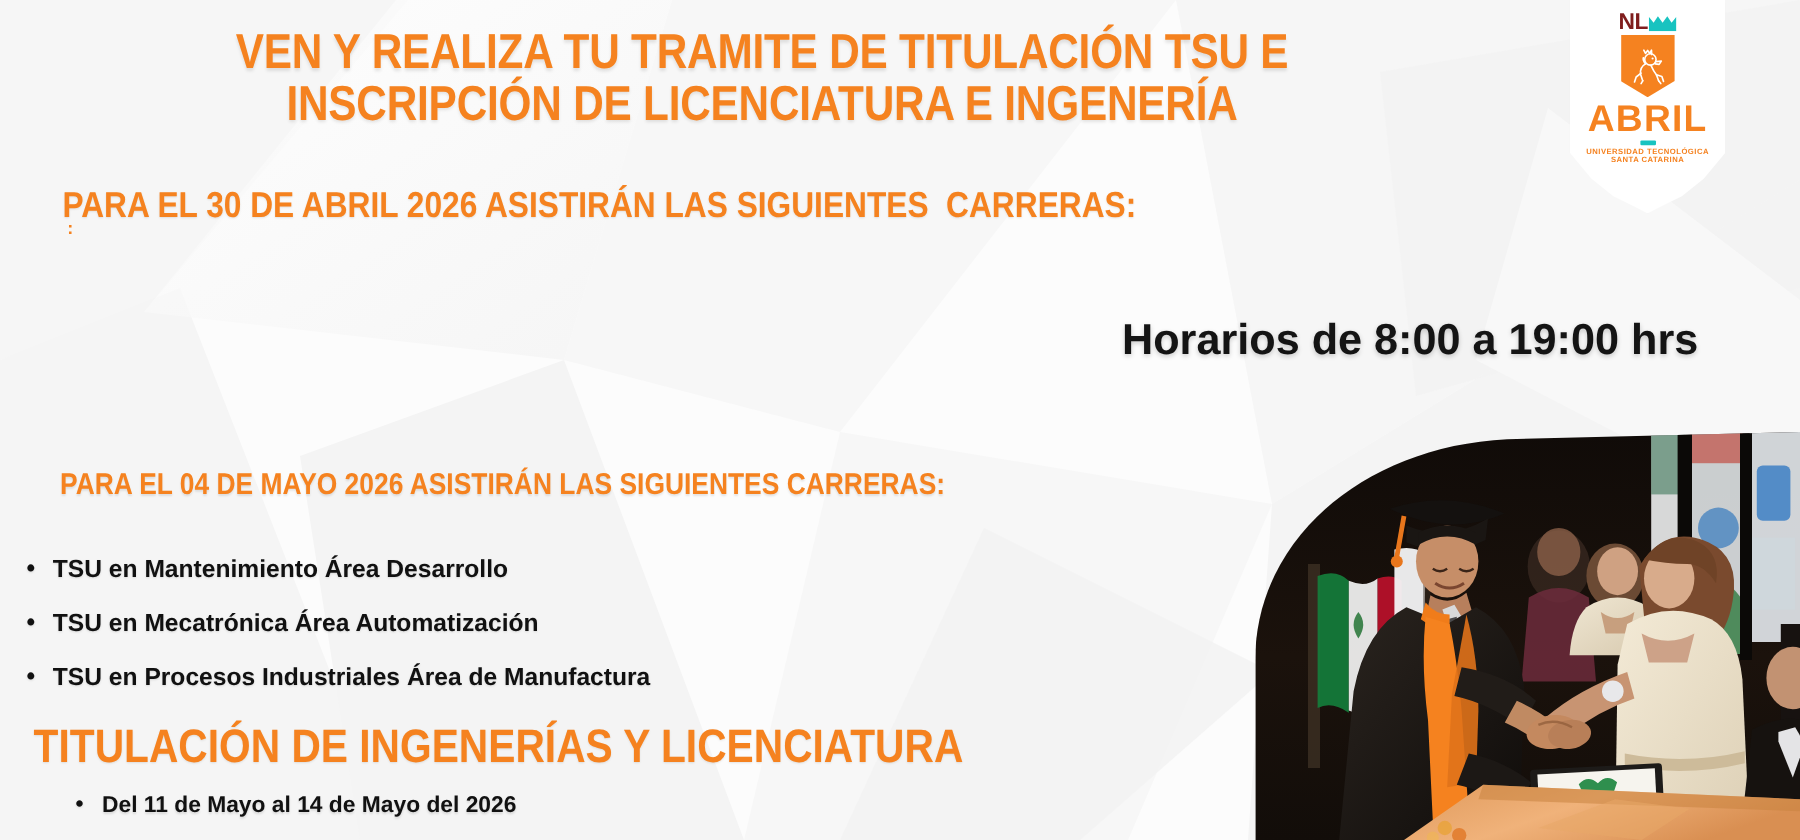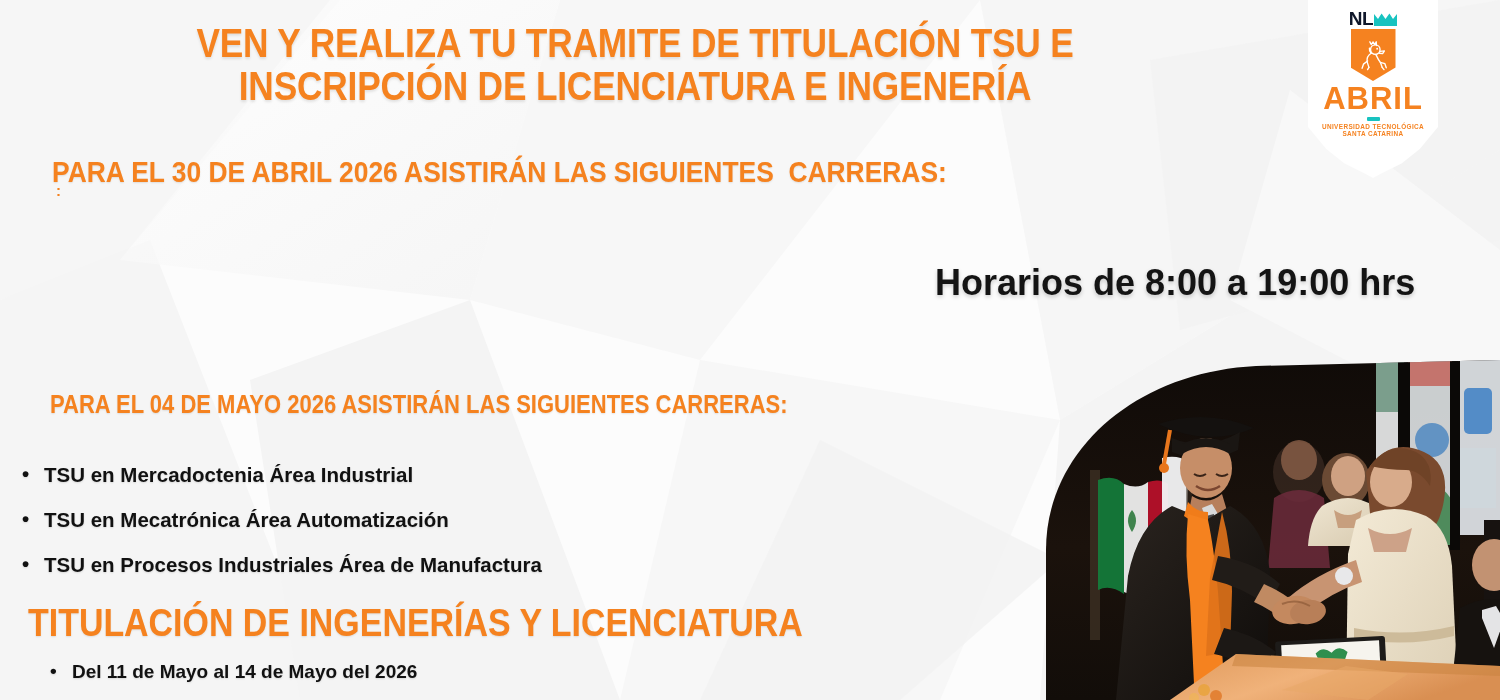--- a/index.html
+++ b/index.html
@@ -25,21 +25,21 @@
   .logo-shield{
     position:absolute;inset:0;
     background:#ffffff;
     filter:drop-shadow(0 3px 5px rgba(0,0,0,.18));
     clip-path:polygon(0% 0%,100% 0%,100% 72%, 86% 84%, 72% 92%, 58% 97%, 50% 100%, 42% 97%, 28% 92%, 14% 84%, 0% 72%);
   }
   .logo-inner{position:absolute;inset:0;z-index:2;display:flex;flex-direction:column;align-items:center;padding-top:12px;}
   .nl-row{display:flex;align-items:flex-end;gap:1px;height:20px;}
   .nl-text{
     font-family:"Liberation Sans", sans-serif;
-    font-weight:bold;font-size:19px;line-height:19px;color:#0f172a;letter-spacing:-0.5px;
+    font-weight:bold;font-size:19px;line-height:19px;color:#7f1d1d;letter-spacing:-0.5px;
   }
   .crown{width:23px;height:13px;position:relative;margin-bottom:2px;}
   .crown svg{display:block;}
   .lion-box{
     width:45px;height:52px;background:#F58220;margin-top:1px;
     display:flex;align-items:center;justify-content:center;
     clip-path:polygon(0 0,100% 0,100% 74%,50% 100%,0 74%);
   }
   .lion-box svg{display:block;}
   .utsc{
@@ -95,21 +95,21 @@
     white-space:nowrap;
     text-shadow:0 1px 2px rgba(0,0,0,.12);
   }
   .blist li:before{
     content:"•";position:absolute;left:0;top:-1px;color:#111111;font-size:1em;
   }
   #list-1{left:22px;top:198px;}
   #list-1 li{font-size:21px;line-height:26px;margin-bottom:31px;}
   #list-2{left:22px;top:462px;}
   #list-2 li{font-size:20.5px;line-height:25px;margin-bottom:20px;}
-  #list-3{left:50px;top:660px;}
+  #list-3{left:63px;top:660px;}
   #list-3 li{font-size:19px;line-height:24px;}
 
   
   .horarios{
     position:absolute;left:935px;top:262px;z-index:4;
     font-family:"Liberation Sans", sans-serif;
     font-weight:bold;font-size:36px;line-height:42px;color:#141414;
     white-space:nowrap;
     text-shadow:0 2px 4px rgba(0,0,0,.20);
   }
@@ -188,21 +188,21 @@
     </div>
   </div>
 
   <div class="sec-head" id="sec-head-1">PARA EL 30 DE ABRIL 2026 ASISTIRÁN LAS SIGUIENTES  CARRERAS:</div>
   <div class="stray-colon">:</div>
 
 
   <div class="sec-head" id="sec-head-2">PARA EL 04 DE MAYO 2026 ASISTIRÁN LAS SIGUIENTES CARRERAS:</div>
 
   <ul class="blist" id="list-2">
-    <li>TSU en Mercadoctenia Área Industrial</li>
+    <li>TSU en Mantenimiento Área Desarrollo</li>
     <li>TSU en Mecatrónica Área Automatización</li>
     <li>TSU en Procesos Industriales Área de Manufactura</li>
   </ul>
 
   <div class="sec-head" id="sec-head-3">TITULACIÓN DE INGENERÍAS Y LICENCIATURA</div>
 
   <ul class="blist" id="list-3">
     <li>Del 11 de Mayo al 14 de Mayo del 2026</li>
   </ul>
 

